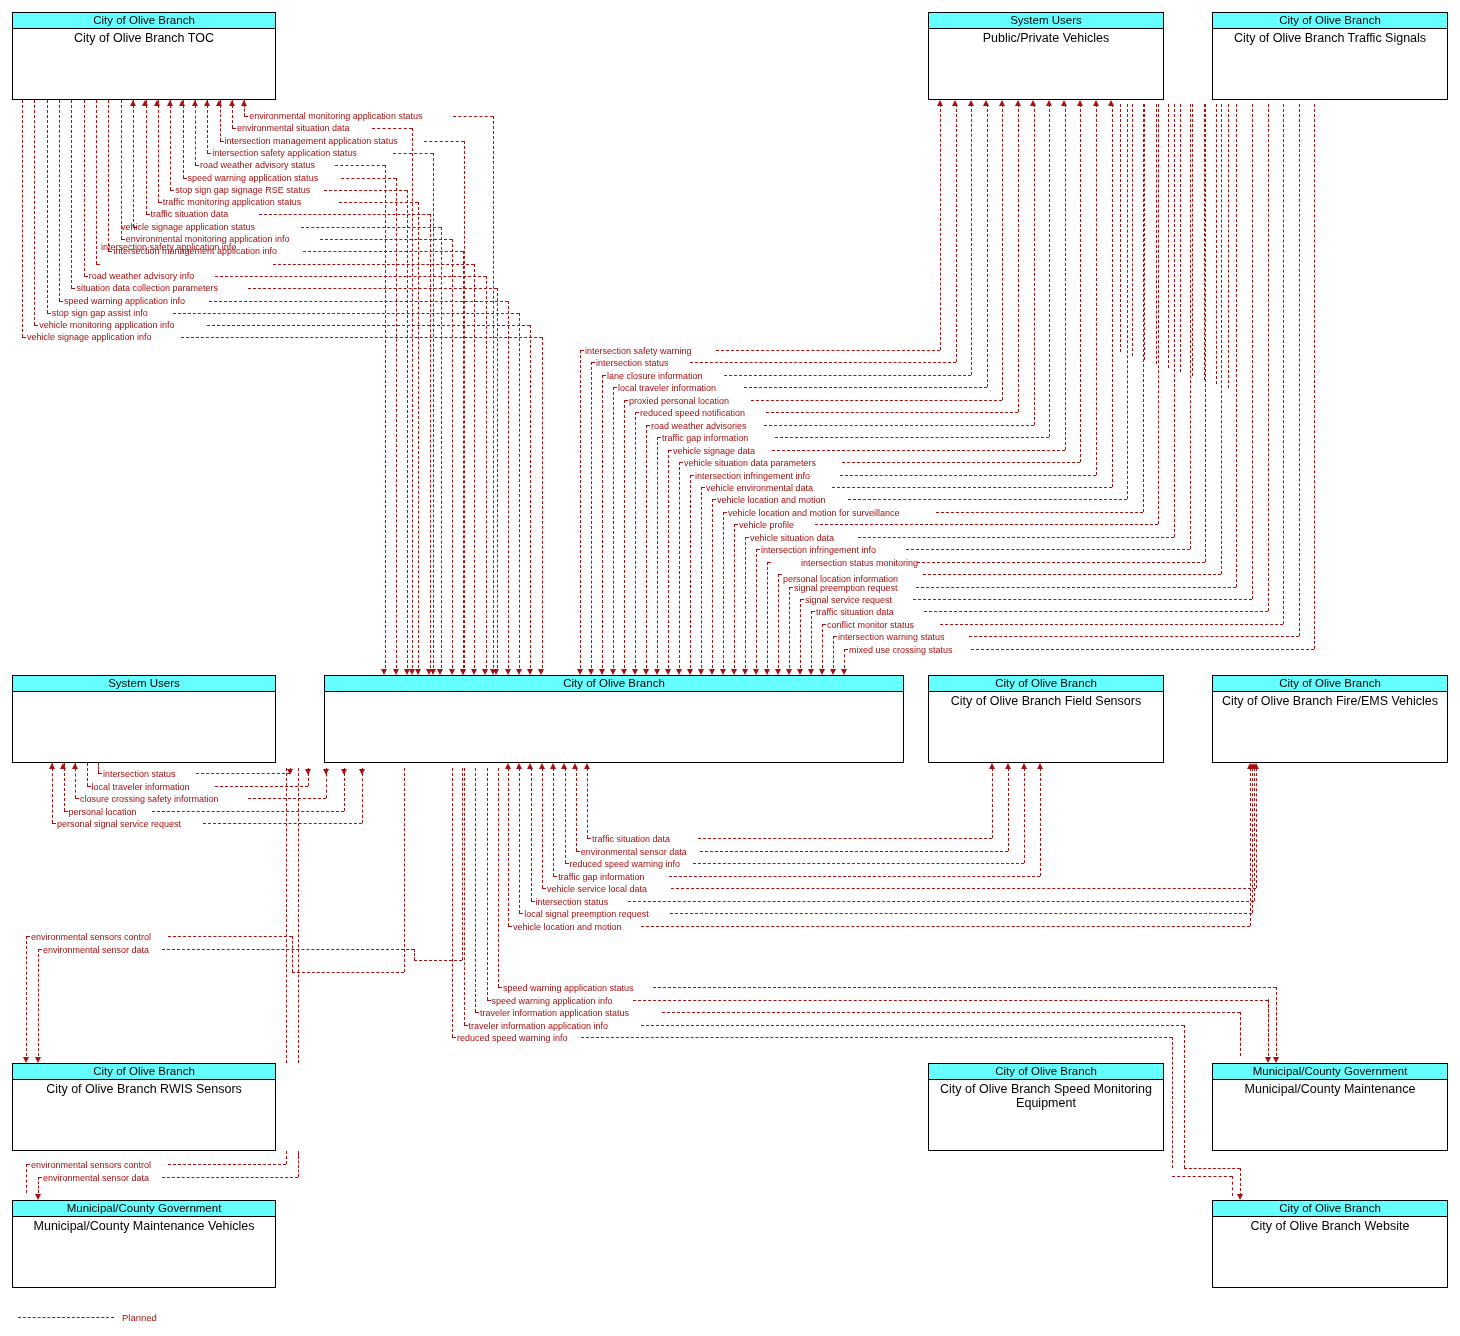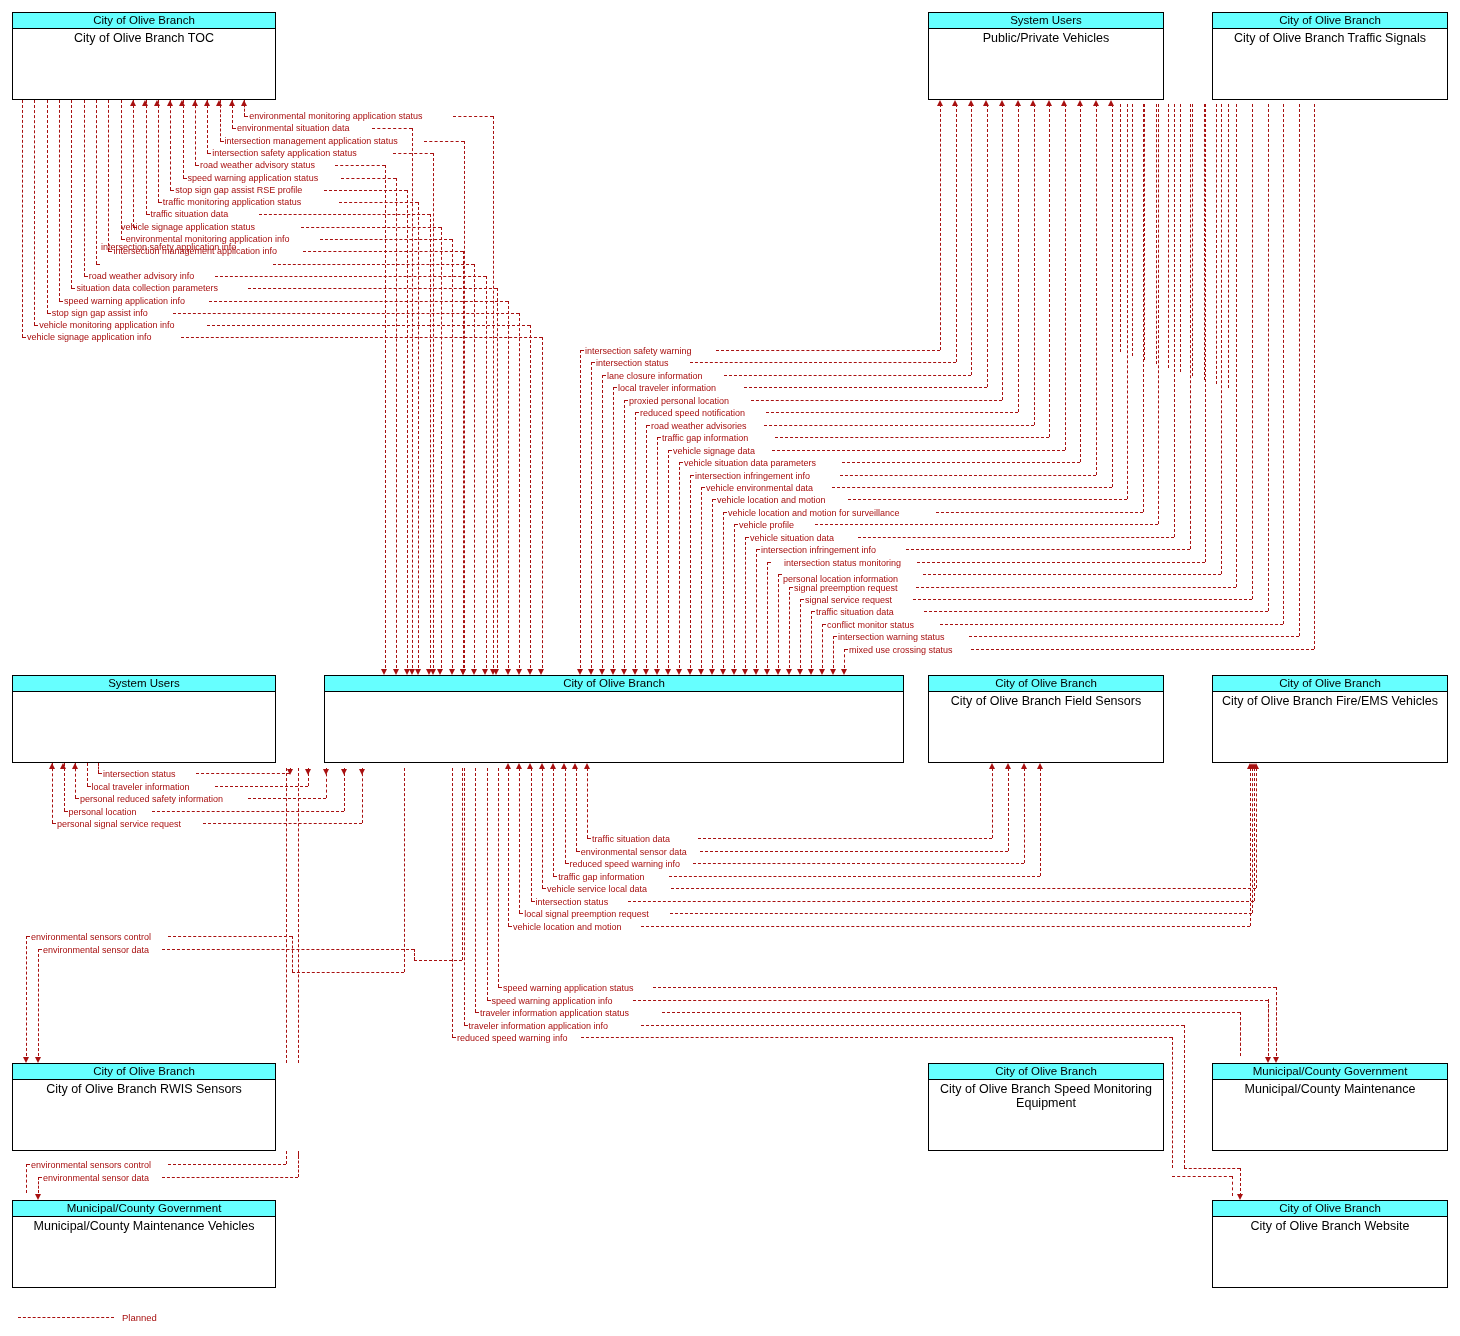--- a/index.html
+++ b/index.html
@@ -481,21 +481,21 @@
       <div class="v" style="left: 1228px; top: 104px; height: 284px;"></div>
     </div>
 
   <div id="labels">
       <div class="lbl" style="top: 111px; left: 249.3px;">environmental monitoring application status</div>
       <div class="lbl" style="top: 123.3px; left: 236.95px;">environmental situation data</div>
       <div class="lbl" style="top: 135.6px; left: 224.6px;">intersection management application status</div>
       <div class="lbl" style="top: 147.9px; left: 212.25px;">intersection safety application status</div>
       <div class="lbl" style="top: 160.2px; left: 199.9px;">road weather advisory status</div>
       <div class="lbl" style="top: 172.5px; left: 187.55px;">speed warning application status</div>
-      <div class="lbl" style="top: 184.8px; left: 175.2px;">stop sign gap assist RSE profile</div>
+      <div class="lbl" style="top: 184.8px; left: 175.2px;">stop sign gap signage RSE status</div>
       <div class="lbl" style="top: 197.1px; left: 162.85px;">traffic monitoring application status</div>
       <div class="lbl" style="top: 209.4px; left: 150.5px;">traffic situation data</div>
       <div class="lbl" style="top: 221.7px; left: 121px;">vehicle signage application status</div>
       <div class="lbl" style="top: 234px; left: 125.8px;">environmental monitoring application info</div>
       <div class="lbl" style="top: 246.3px; left: 113.45px;">intersection management application info</div>
       <div class="lbl" style="top: 242px; left: 101.1px;">intersection safety application info</div>
       <div class="lbl" style="top: 270.9px; left: 88.75px;">road weather advisory info</div>
       <div class="lbl" style="top: 283.2px; left: 76.4px;">situation data collection parameters</div>
       <div class="lbl" style="top: 295.5px; left: 64.05px;">speed warning application info</div>
       <div class="lbl" style="top: 307.8px; left: 51.7px;">stop sign gap assist info</div>
@@ -511,31 +511,31 @@
       <div class="lbl" style="top: 433.15px; left: 662px;">traffic gap information</div>
       <div class="lbl" style="top: 445.6px; left: 673px;">vehicle signage data</div>
       <div class="lbl" style="top: 458.05px; left: 684px;">vehicle situation data parameters</div>
       <div class="lbl" style="top: 470.5px; left: 695px;">intersection infringement info</div>
       <div class="lbl" style="top: 482.95px; left: 706px;">vehicle environmental data</div>
       <div class="lbl" style="top: 495.4px; left: 717px;">vehicle location and motion</div>
       <div class="lbl" style="top: 507.85px; left: 728px;">vehicle location and motion for surveillance</div>
       <div class="lbl" style="top: 520.3px; left: 739px;">vehicle profile</div>
       <div class="lbl" style="top: 532.75px; left: 750px;">vehicle situation data</div>
       <div class="lbl" style="top: 545.2px; left: 761px;">intersection infringement info</div>
-      <div class="lbl" style="top: 557.65px; left: 784px;">intersection status monitoring</div>
+      <div class="lbl" style="top: 557.65px; left: 801px;">intersection status monitoring</div>
       <div class="lbl" style="top: 574px; left: 783px;">personal location information</div>
       <div class="lbl" style="top: 582.55px; left: 794px;">signal preemption request</div>
       <div class="lbl" style="top: 595px; left: 805px;">signal service request</div>
       <div class="lbl" style="top: 607.45px; left: 816px;">traffic situation data</div>
       <div class="lbl" style="top: 619.9px; left: 827px;">conflict monitor status</div>
       <div class="lbl" style="top: 632.35px; left: 838px;">intersection warning status</div>
       <div class="lbl" style="top: 644.8px; left: 849px;">mixed use crossing status</div>
       <div class="lbl" style="top: 769px; left: 103px;">intersection status</div>
       <div class="lbl" style="top: 781.6px; left: 91.5px;">local traveler information</div>
-      <div class="lbl" style="top: 794.2px; left: 80px;">personal reduced safety information</div>
+      <div class="lbl" style="top: 794.2px; left: 80px;">closure crossing safety information</div>
       <div class="lbl" style="top: 806.8px; left: 68.5px;">personal location</div>
       <div class="lbl" style="top: 819.4px; left: 57px;">personal signal service request</div>
       <div class="lbl" style="top: 834px; left: 592.1px;">traffic situation data</div>
       <div class="lbl" style="top: 846.5px; left: 580.8px;">environmental sensor data</div>
       <div class="lbl" style="top: 859px; left: 569.5px;">reduced speed warning info</div>
       <div class="lbl" style="top: 871.5px; left: 558.2px;">traffic gap information</div>
       <div class="lbl" style="top: 884px; left: 546.9px;">vehicle service local data</div>
       <div class="lbl" style="top: 896.5px; left: 535.6px;">intersection status</div>
       <div class="lbl" style="top: 909px; left: 524.3px;">local signal preemption request</div>
       <div class="lbl" style="top: 921.5px; left: 513px;">vehicle location and motion</div>

